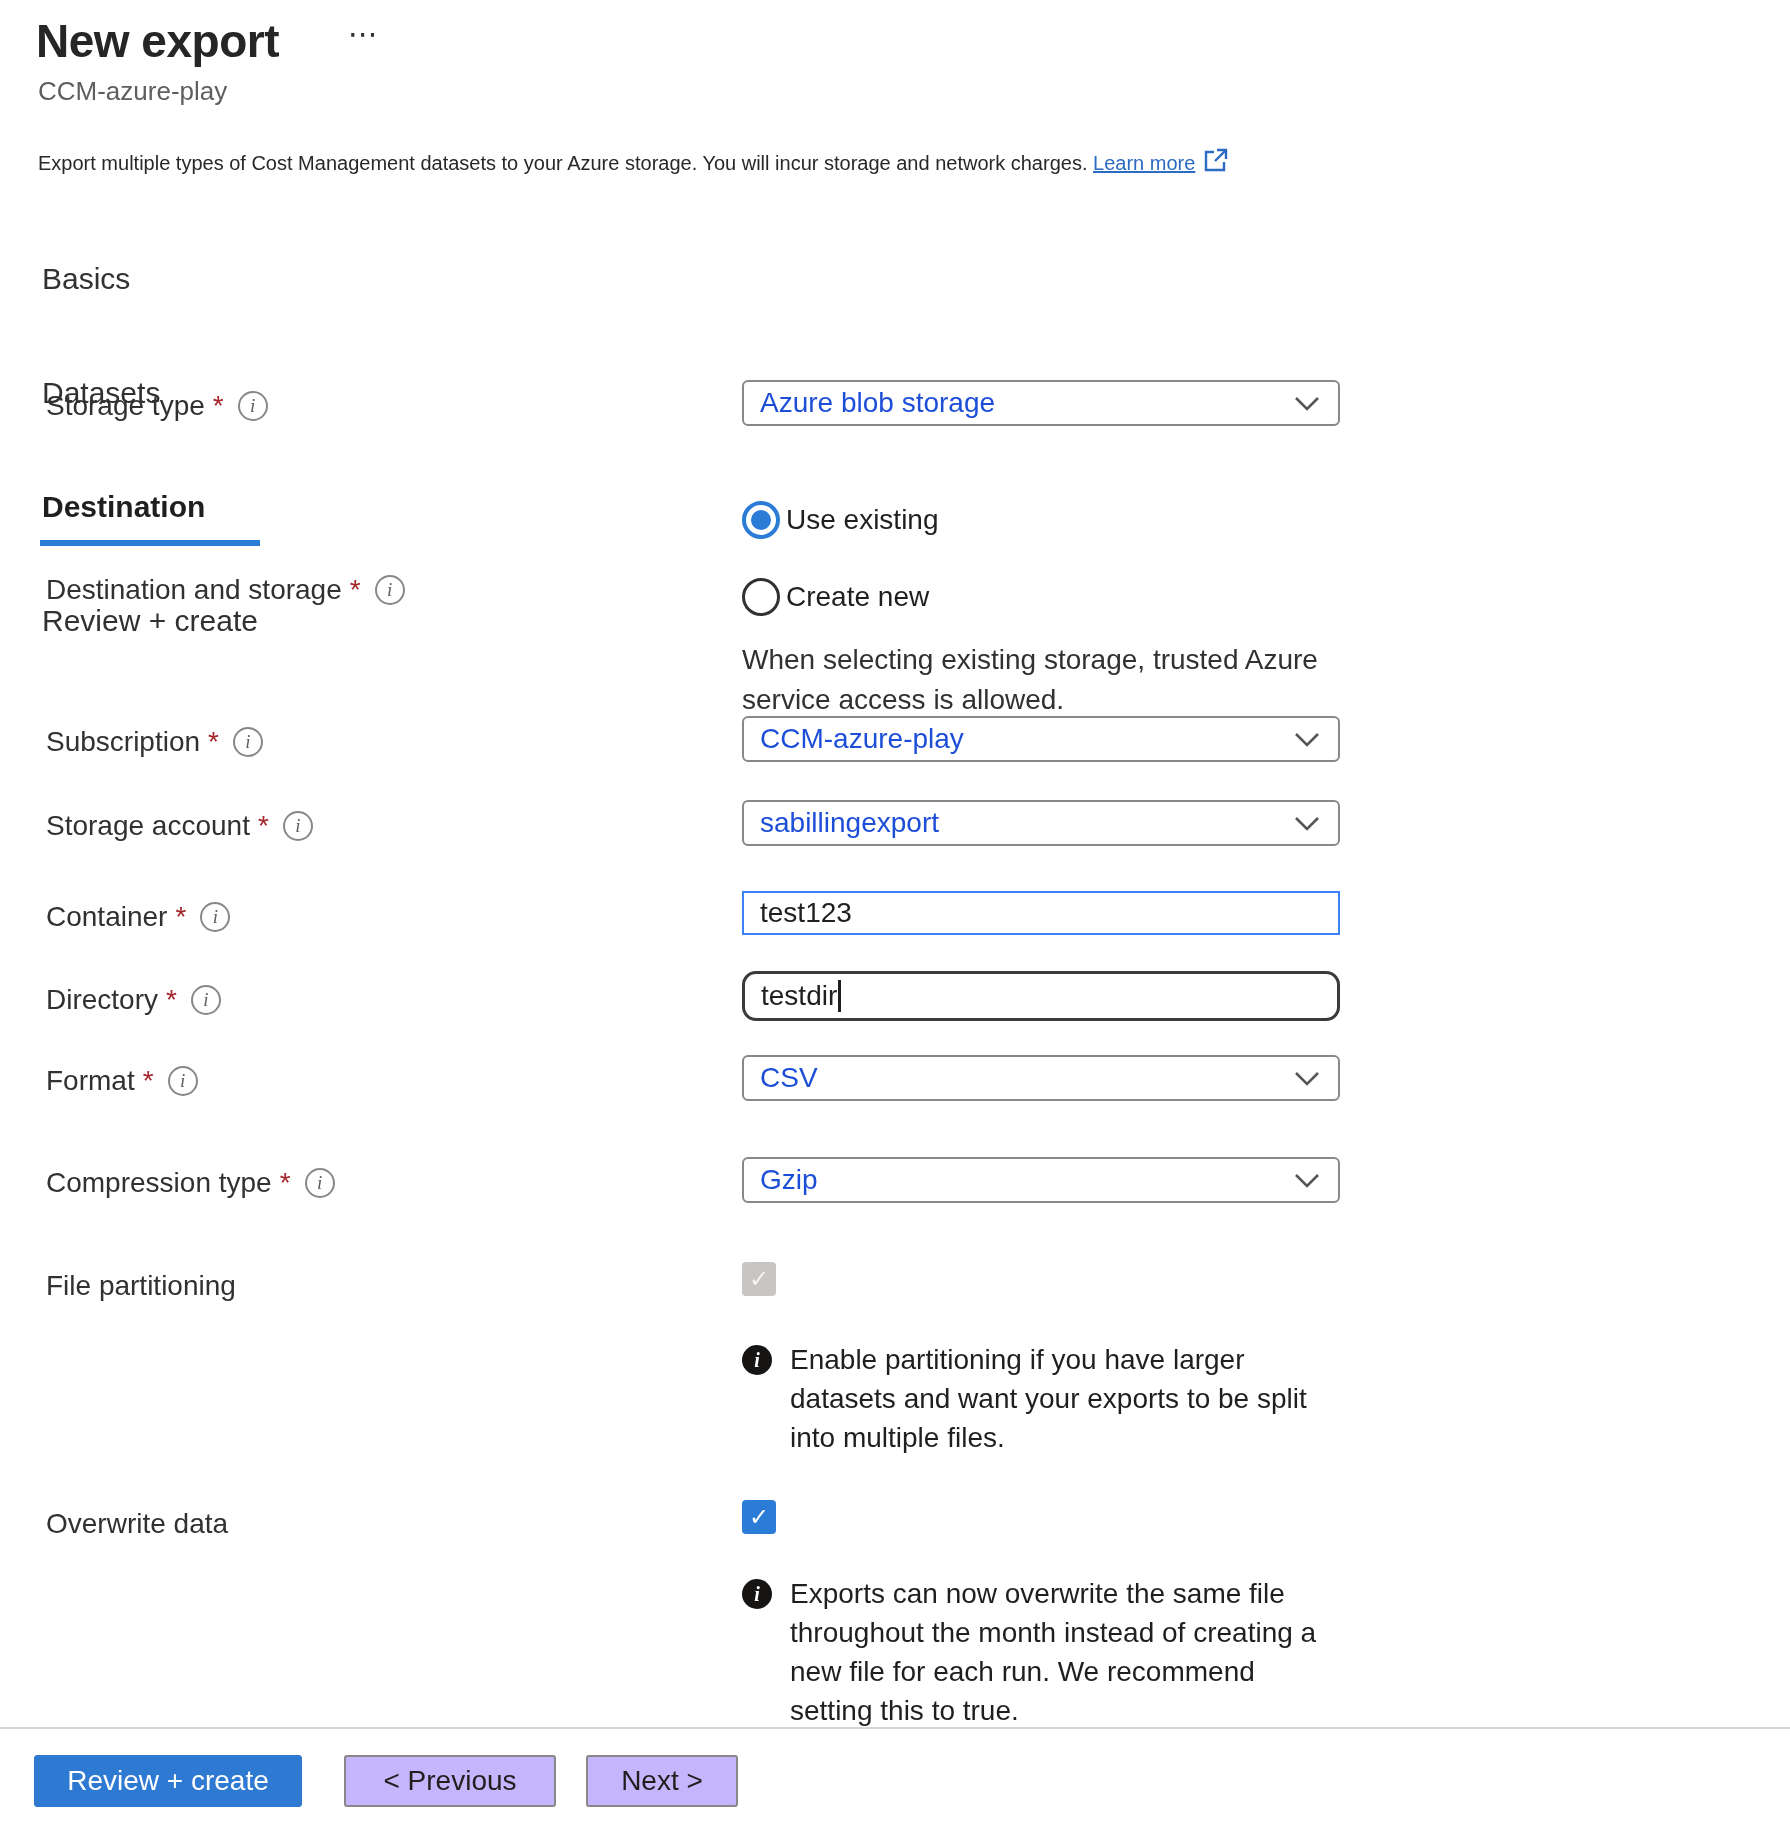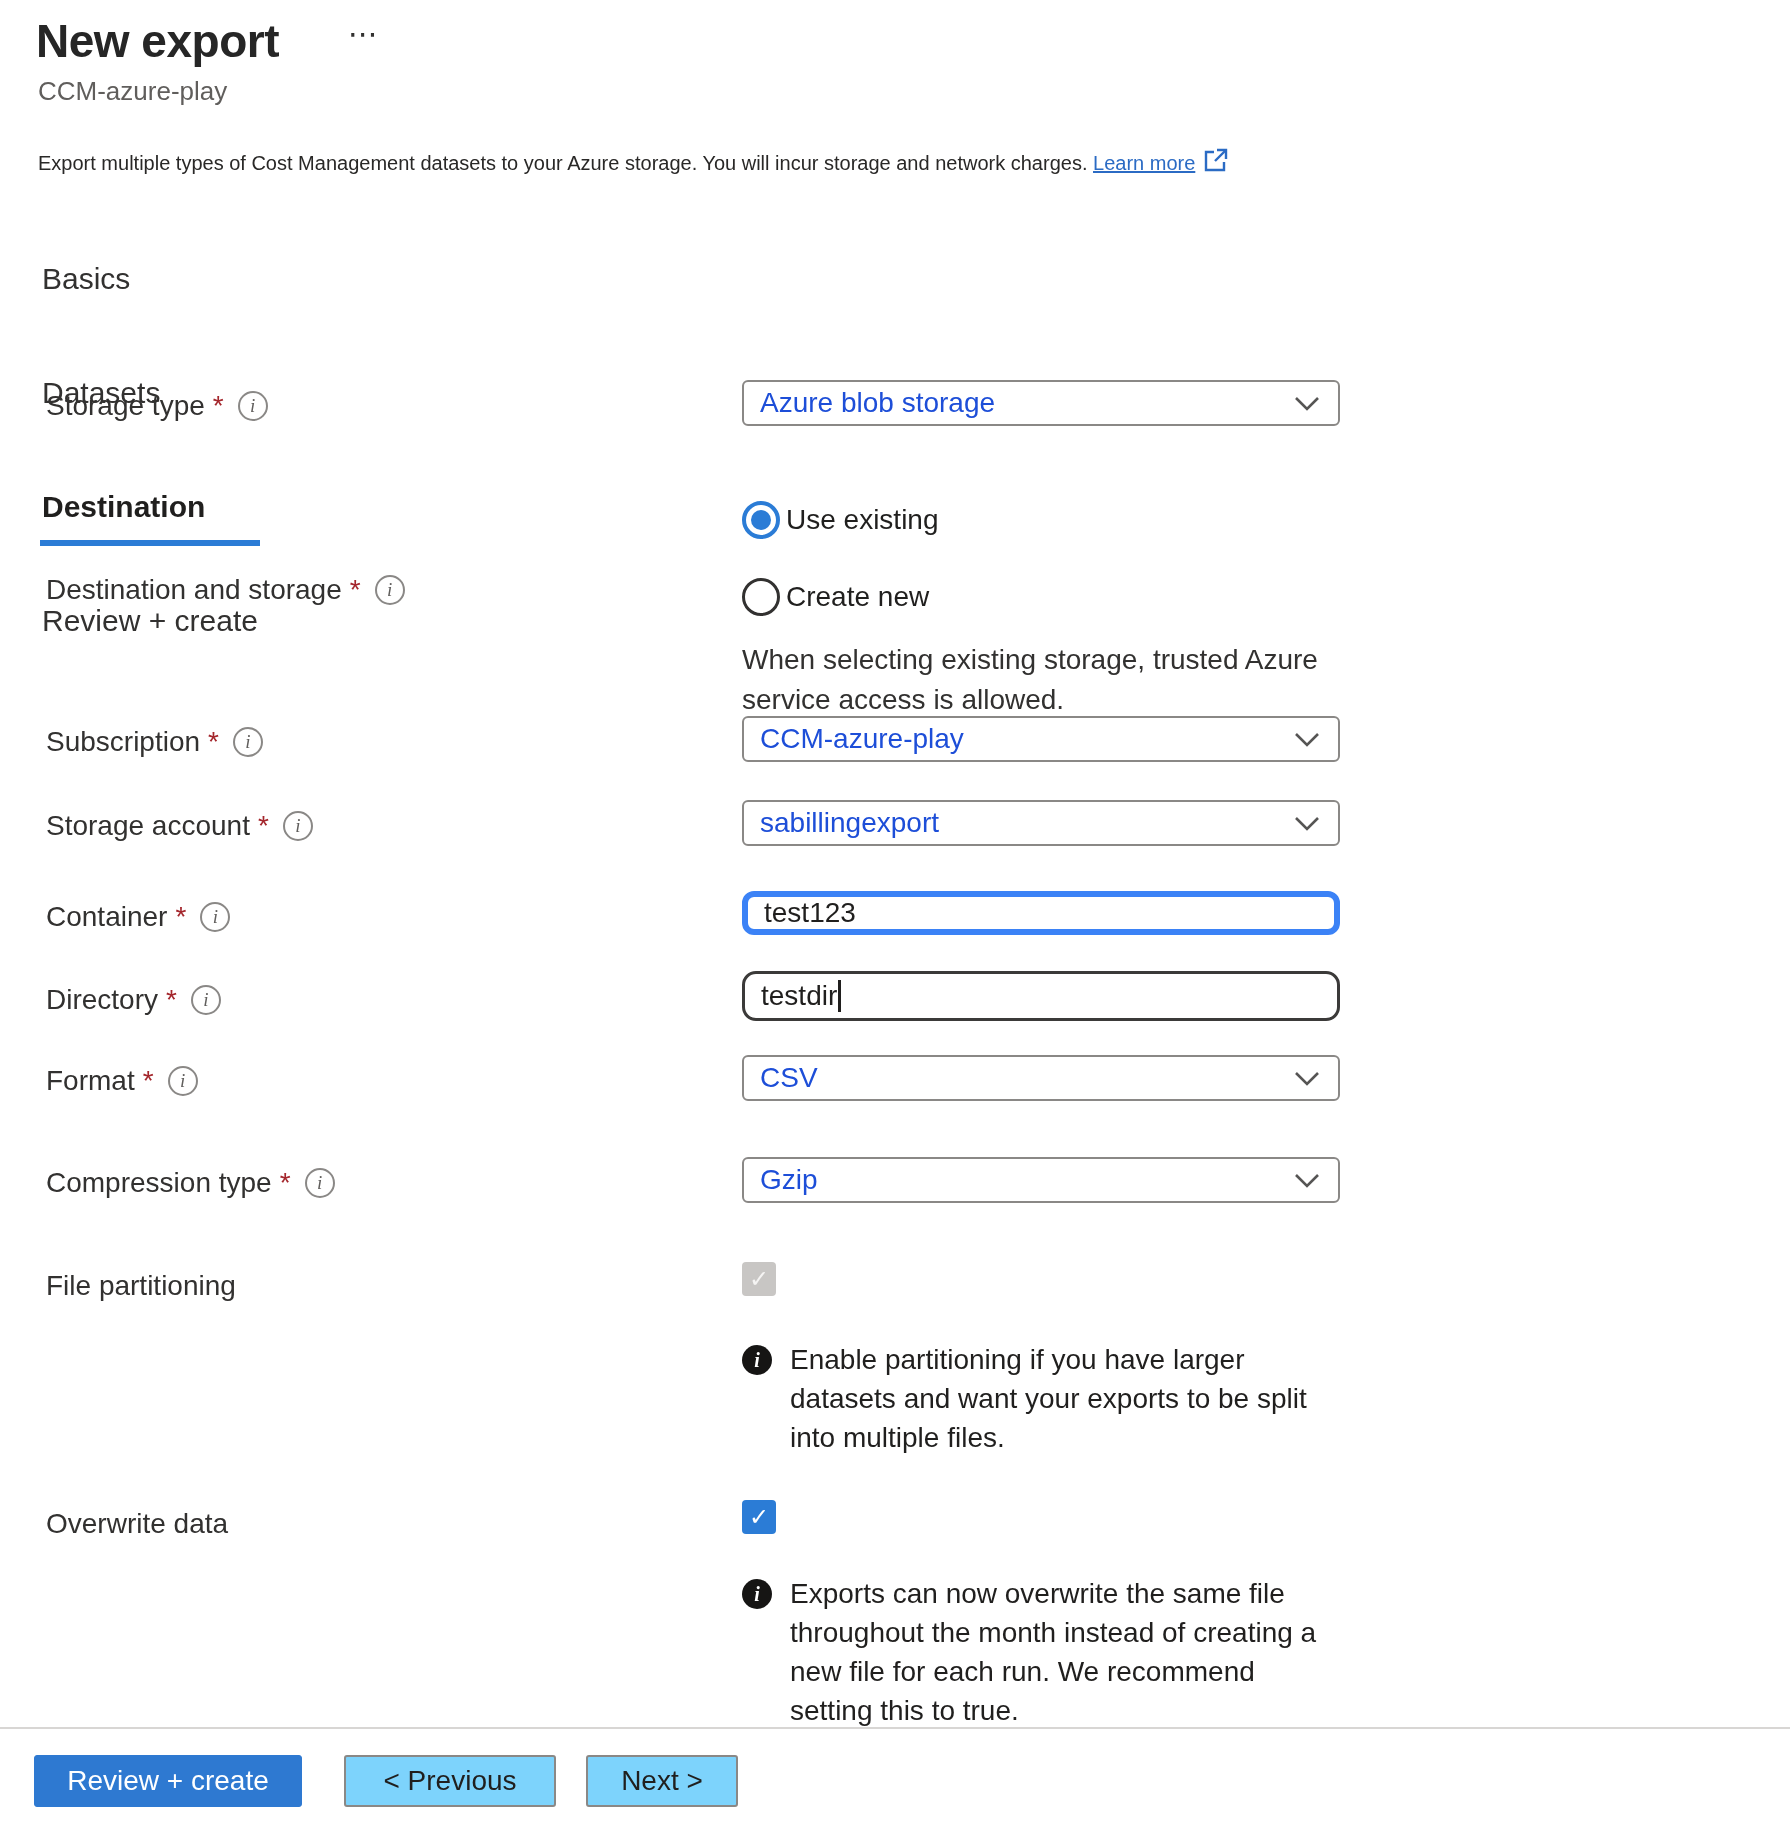--- a/index.html
+++ b/index.html
@@ -36,21 +36,21 @@
     display:inline-flex; align-items:center; justify-content:center;
     margin-left:14px; cursor:default; flex:0 0 auto;
   }
   .ctrl { left:742px; width:598px; height:46px; background:#fff; }
   .dropdown {
     border:2px solid #8a8886; border-radius:6px;
     display:flex; align-items:center; justify-content:space-between;
     padding:0 18px 0 16px; font-size:28px; color:#1d4ed8; cursor:pointer;
   }
   .textbox {
-    border:6px solid #3b82f6; border-radius:12px;
+    border:2px solid #3b82f6; border-radius:0;
     display:flex; align-items:center;
     padding:0 16px; font-size:28px; color:#201f1e;
   }
   .textbox.focused { border:3px solid #3b3a39; border-radius:14px; }
   .caret { display:inline-block; width:3px; height:32px; background:#201f1e; margin-left:1px; animation:blink 1s steps(1) infinite; }
   @keyframes blink { 50% { opacity:0; } }
 
   
   .radio-row { display:flex; align-items:center; gap:6px; cursor:pointer; }
   .radio-outer { width:38px; height:38px; border-radius:50%; border:3px solid #323130; background:#fff;
@@ -71,21 +71,21 @@
   .info-badge { width:30px; height:30px; border-radius:50%; background:#161514; color:#ffffff;
     font-size:20px; font-weight:700; font-style:italic; font-family:"Liberation Serif","DejaVu Serif",serif;
     display:flex; align-items:center; justify-content:center; flex:0 0 auto; margin-top:5px; }
   .info-text { font-size:28px; line-height:39px; color:#201f1e; }
 
   
   .divider { left:0; top:1727px; width:1790px; height:2px; background:#d8d6d4; }
   .btn { top:1755px; height:52px; border-radius:3px; font-size:28px;
     display:flex; align-items:center; justify-content:center; cursor:pointer; }
   .btn-primary { left:34px; width:268px; background:#2e79d1; color:#ffffff; border:1px solid #2e79d1; }
-  .btn-secondary { background:#7dd3fc; color:#201f1e; border:2px solid #8a8886; }
+  .btn-secondary { background:#c4b5fd; color:#201f1e; border:2px solid #8a8886; }
   .btn-prev { left:344px; width:212px; }
   .btn-next { left:586px; width:152px; }
 
   .chev { flex:0 0 auto; }
 </style>
 </head>
 <body>
 
 <div class="abs page-title">New export</div>
 <div class="abs more-menu">⋯</div>

